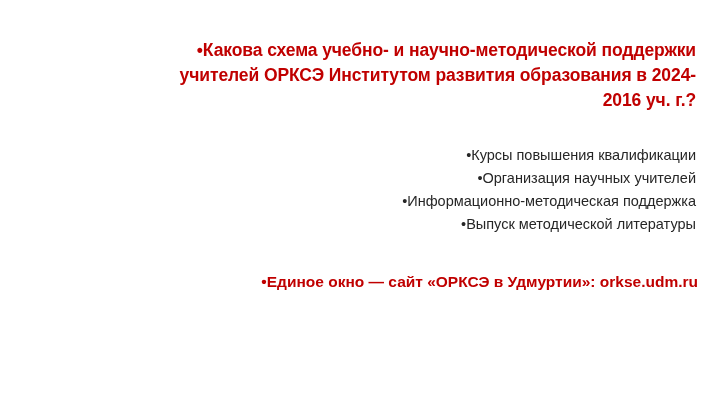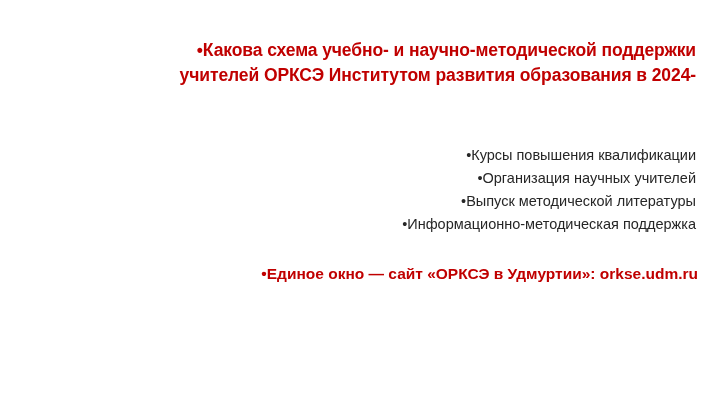--- a/index.html
+++ b/index.html
@@ -61,21 +61,21 @@
   }
   .body-item .bullet-dot-sm {
     display: inline-block;
     width: 13px;
     color: #262626;
     font-size: 14.5px;
   }
   .footer-block {
     position: absolute;
     left: 38px;
-    top: 263px;
+    top: 271px;
     width: 660px;
   }
   .footer-line {
     display: block;
     font-size: 15.5px;
     font-weight: bold;
     color: #c00000;
     line-height: 22px;
     white-space: pre;
   }
@@ -88,26 +88,27 @@
   }
 </style>
 </head>
 <body>
 
 <div class="slide">
 
   <div class="title-block">
     <span class="title-line first"><span class="bullet-dot">•</span><span>Какова схема учебно- и научно-методической поддержки</span></span>
     <span class="title-line">учителей ОРКСЭ Институтом развития образования в 2024-</span>
+    <span class="title-line">2016 уч. г.?</span>
   </div>
 
   <div class="body-block">
     <span class="body-item"><span class="bullet-dot-sm">•</span><span>Курсы повышения квалификации</span></span>
     <span class="body-item"><span class="bullet-dot-sm">•</span><span>Организация научных учителей</span></span>
+    <span class="body-item"><span class="bullet-dot-sm">•</span><span>Информационно-методическая поддержка</span></span>
     <span class="body-item"><span class="bullet-dot-sm">•</span><span>Выпуск методической литературы</span></span>
-    <span class="body-item"><span class="bullet-dot-sm">•</span><span>Информационно-методическая поддержка</span></span>
   </div>
 
   <div class="footer-block">
     <span class="footer-line"><span class="bullet-dot-f">•</span><span>Единое окно — сайт «ОРКСЭ в Удмуртии»: orkse.udm.ru</span></span>
   </div>
 
 </div>
 
 </body></html>

